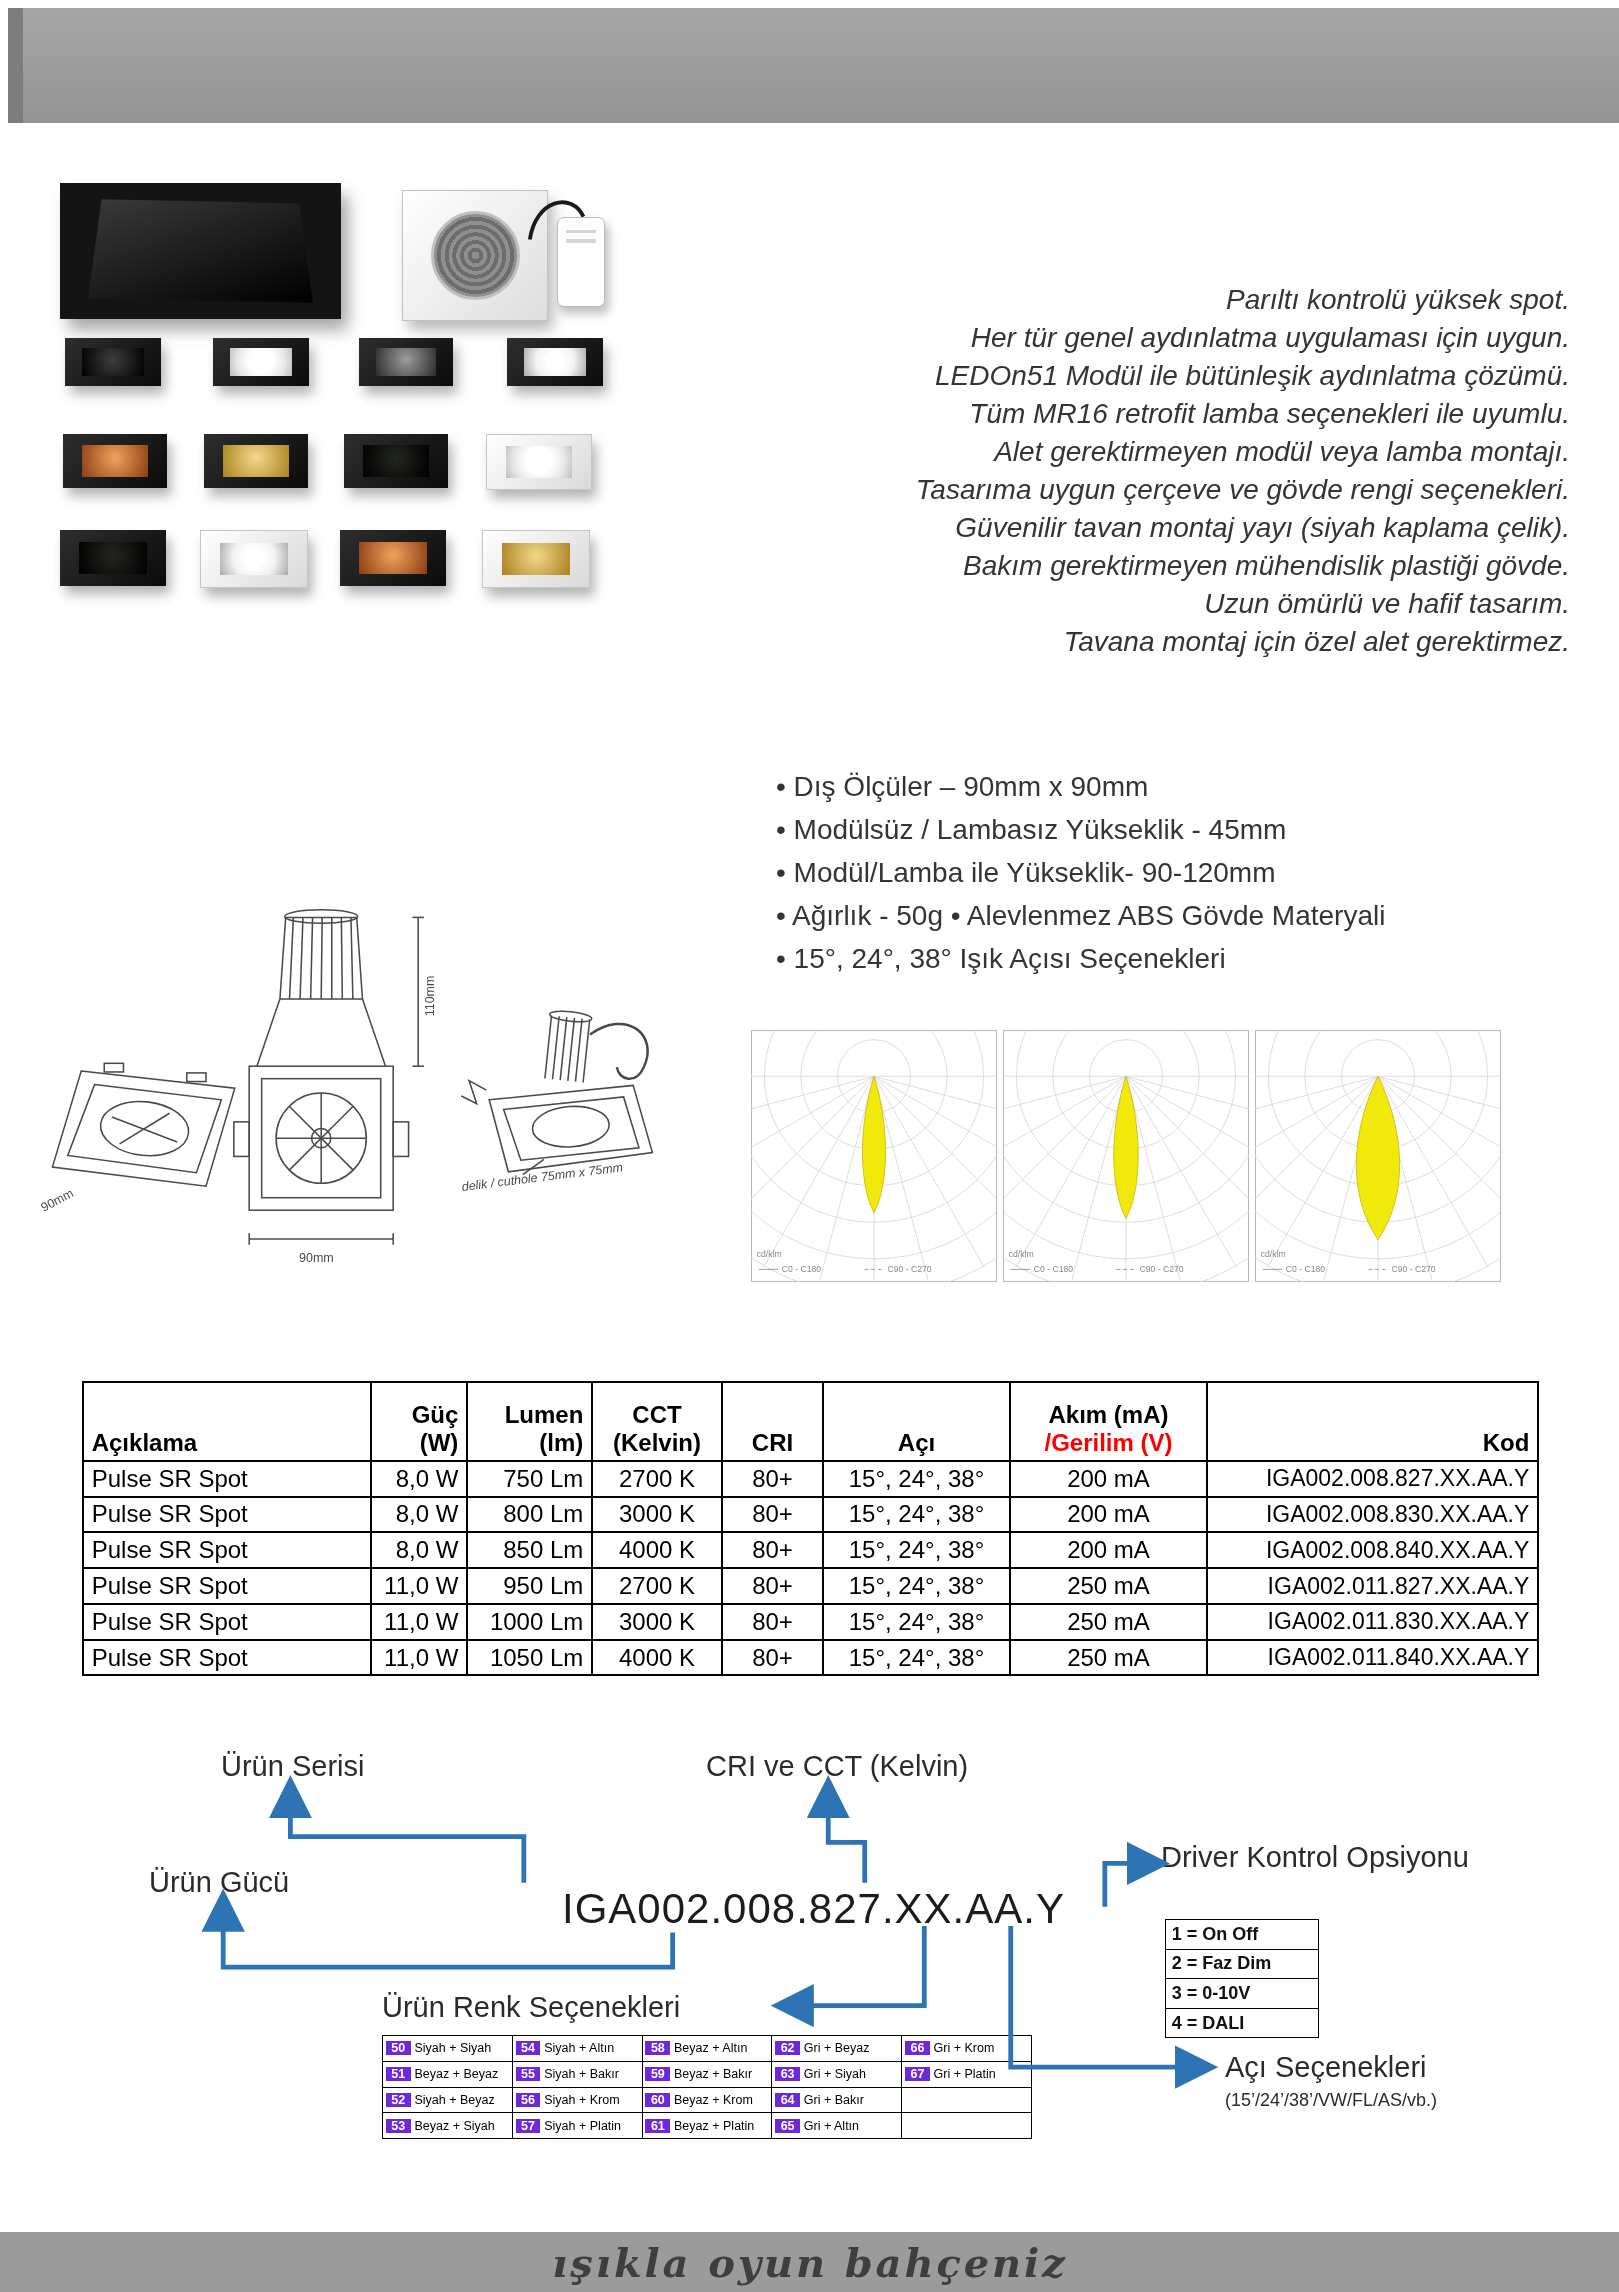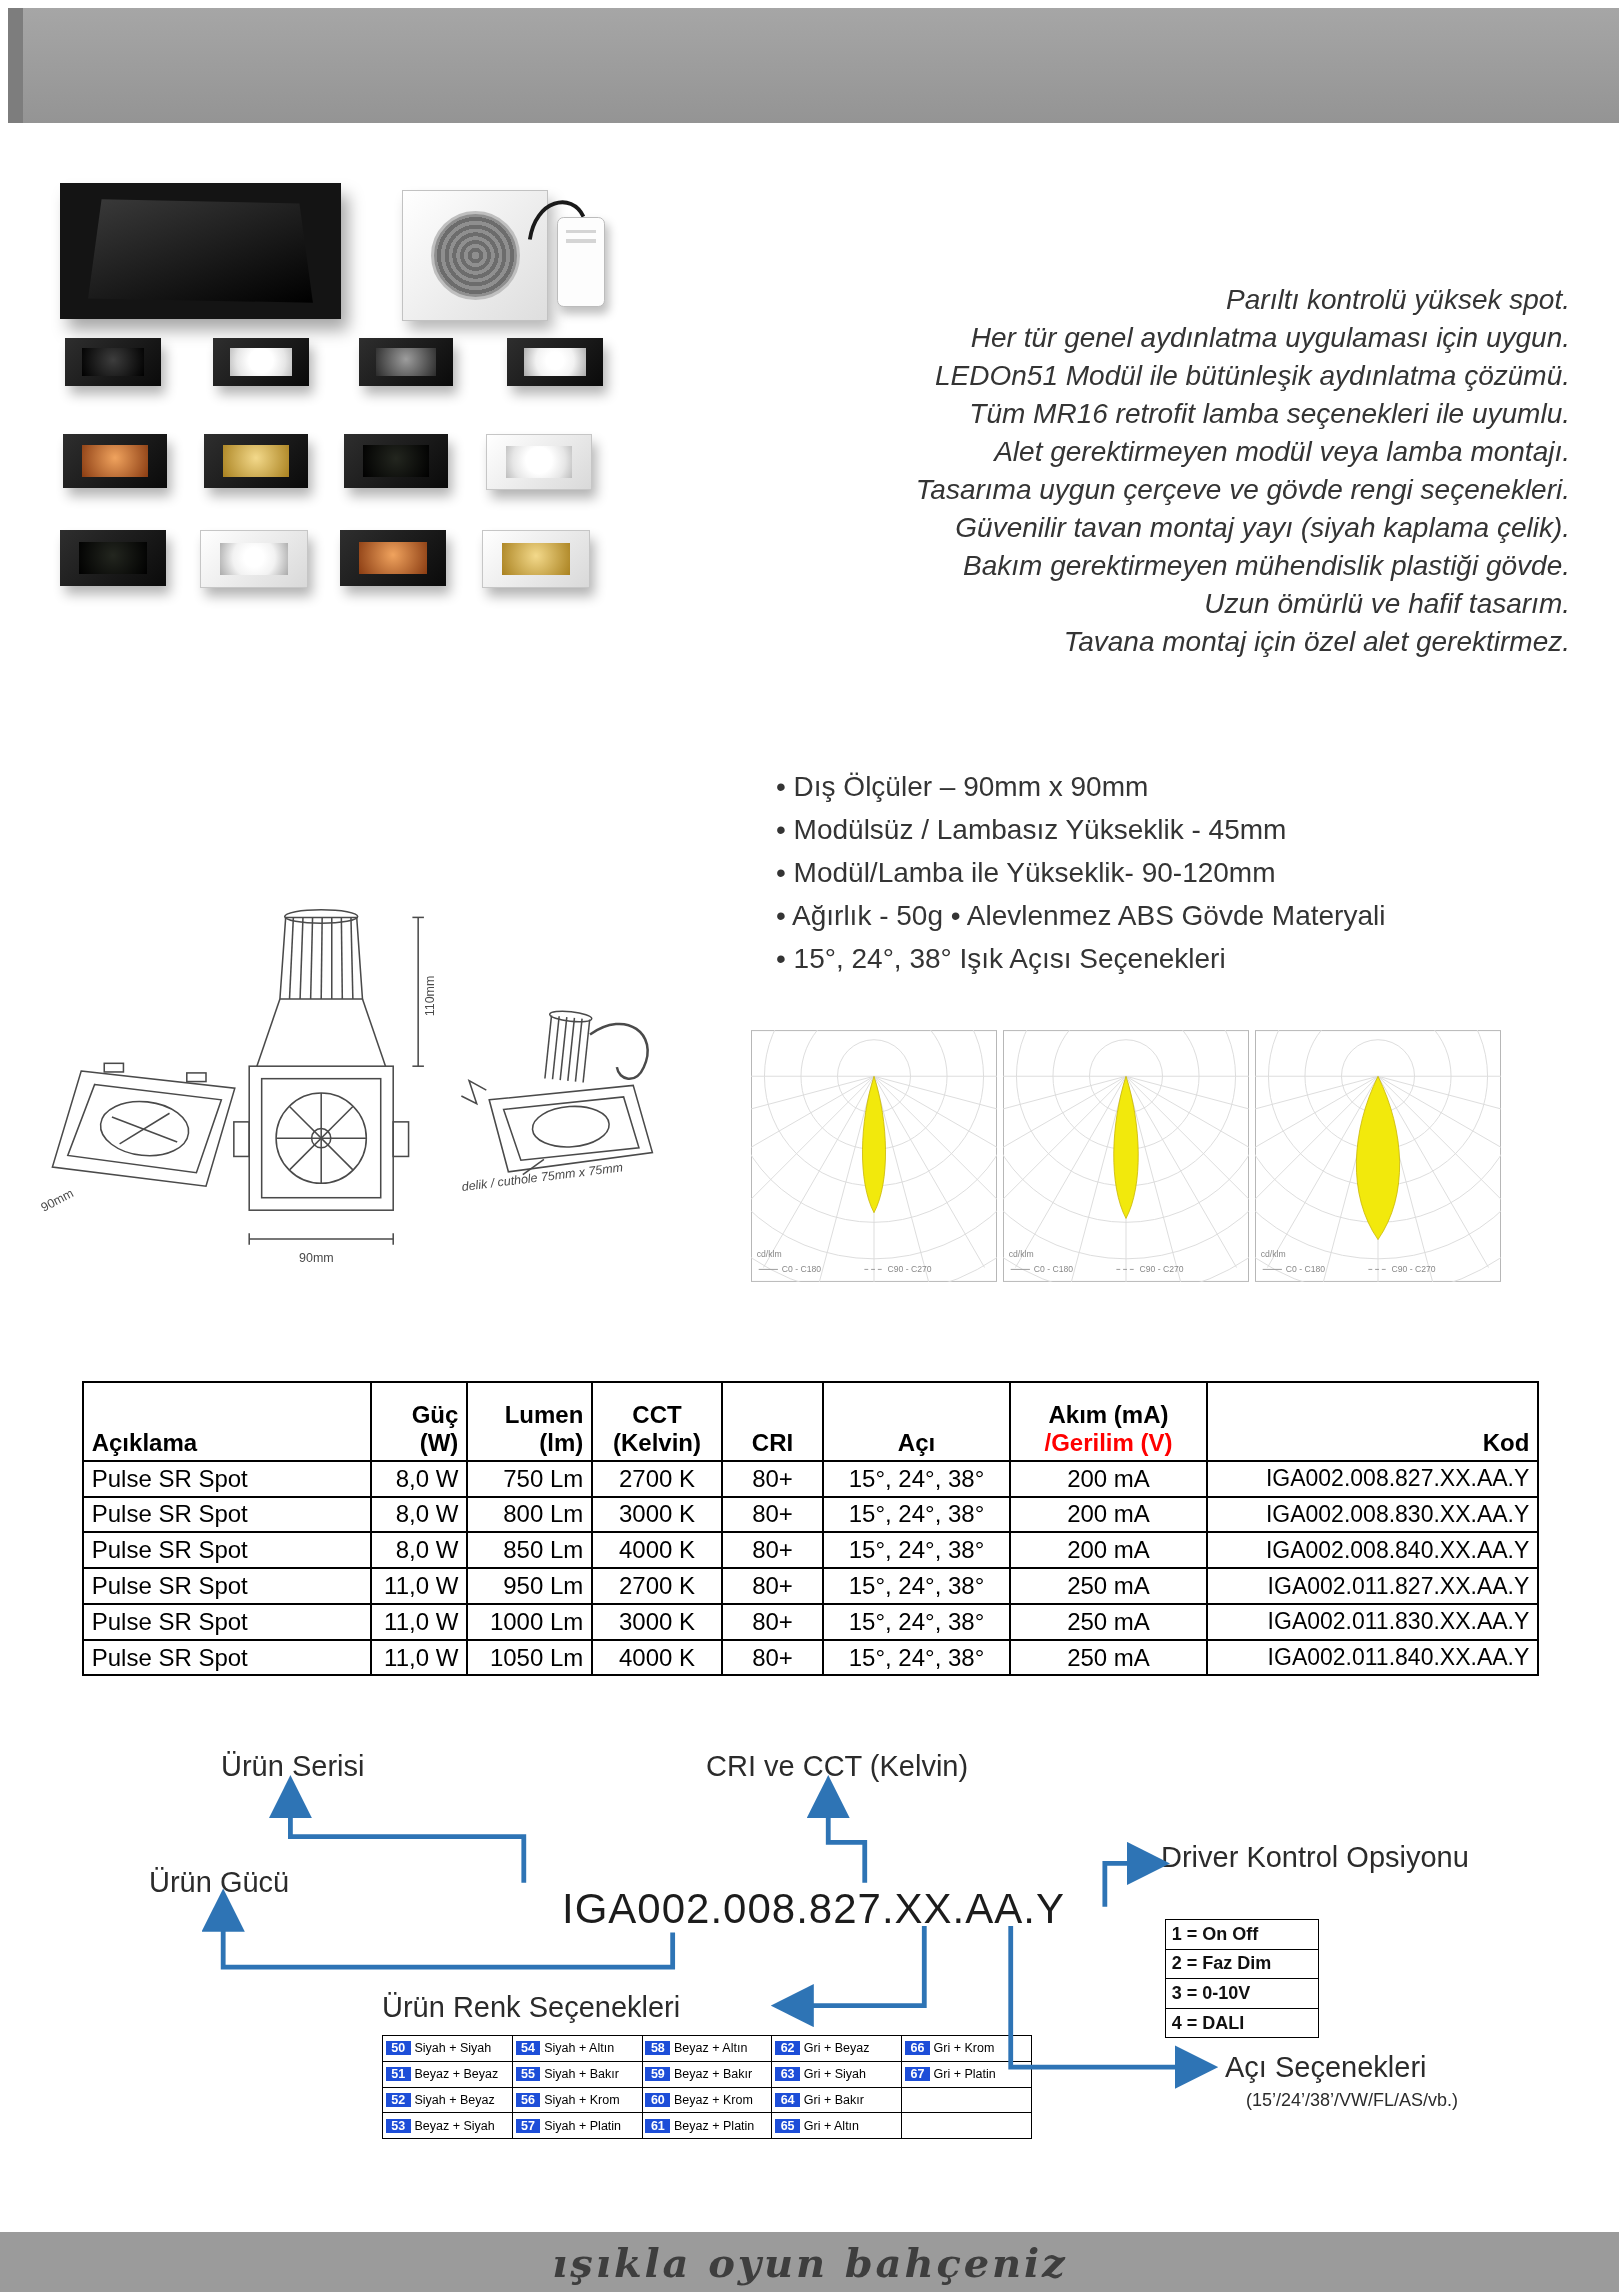--- a/index.html
+++ b/index.html
@@ -63,29 +63,29 @@
   table.spec{position:absolute;left:82px;top:1381px;width:1455px;border-collapse:collapse;
     table-layout:fixed;font-size:24px;color:#000;}
   table.spec th,table.spec td{border:2.4px solid #000;padding:2.9px 7.7px;overflow:hidden;white-space:nowrap;}
   table.spec th{font-weight:bold;vertical-align:bottom;height:71px;}
   .al{text-align:left}.ar{text-align:right}.ac{text-align:center}
   .red{color:#ff0000;}
   td.codecell{font-size:23px;}
 
   
   .cd-label{position:absolute;font-size:29px;color:#2b2b2b;}
-  .cd-sub{position:absolute;font-size:18px;color:#2b2b2b;margin-left:21px;}
+  .cd-sub{position:absolute;font-size:18px;color:#2b2b2b;}
   .bigcode{position:absolute;left:562px;top:1885px;font-size:42px;color:#1c1c1c;letter-spacing:1px;}
   .drvtable{position:absolute;left:1165px;top:1919px;width:152px;border:1.9px solid #000;background:#fff;}
   .drvtable div{border-bottom:1.9px solid #000;font-size:18px;font-weight:bold;padding:3.8px 5.8px;color:#111;}
   .drvtable div:last-child{border-bottom:none;}
   table.colors{position:absolute;left:382px;top:2035px;border-collapse:collapse;table-layout:fixed;
     font-size:12.5px;color:#000;background:#fff;}
   table.colors td{border:1.4px solid #000;padding:1.9px 2.9px;height:21px;white-space:nowrap;overflow:hidden;width:123px;}
-  .ckey{display:inline-block;min-width:19px;text-align:center;background:#1d4ed8;color:#fff;
+  .ckey{display:inline-block;min-width:19px;text-align:center;background:#6d28d9;color:#fff;
     font-weight:bold;padding:0 2.9px;margin-right:3.8px;}
   .ckey:empty{background:transparent;min-width:0;padding:0;margin:0;}
   .arrows{position:absolute;left:0;top:1729px;pointer-events:none;}
 </style>
 </head>
 <body>
 
 <div class="topbar"></div>
 
 <div class="hero">

